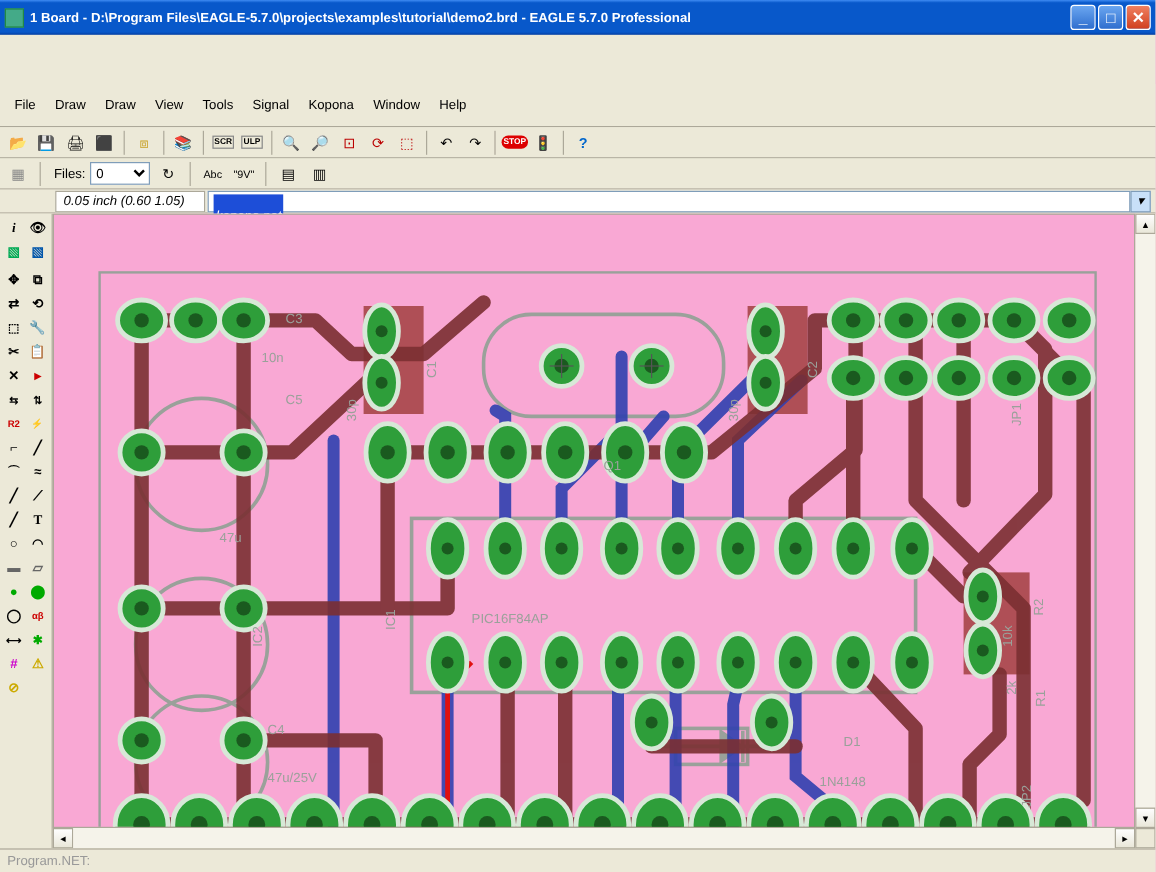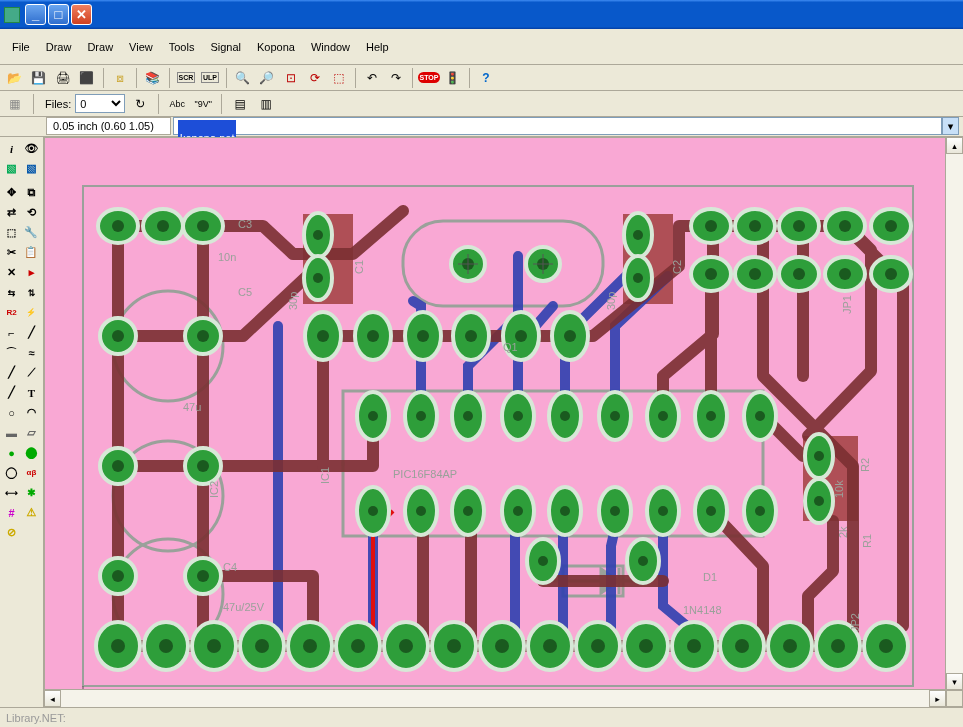--- a/index.html
+++ b/index.html
@@ -6,32 +6,32 @@
 body { width: 963px; height: 727px; background: #ece9d8; overflow: hidden; display: flex; flex-direction: column; }
 
 .titlebar { height: 29px; background: linear-gradient(to bottom, #3f8cf3 0%, #0858ca 8%, #0858ca 92%, #033ea3 100%); display: flex; align-items: center; padding: 0 4px; color: #fff; }
 .titlebar-icon { width: 16px; height: 16px; background: #4a8; margin-right: 5px; border: 1px solid #284; }
 .titlebar-text { font-weight: bold; flex: 1; white-space: nowrap; overflow: hidden; }
 .window-controls { display: flex; gap: 2px; }
 .winbtn { width: 21px; height: 21px; border-radius: 3px; border: 1px solid #fff; display: flex; align-items: center; justify-content: center; font-weight: bold; font-family: Arial; }
 .winbtn.min, .winbtn.max { background: linear-gradient(#6aa6f0, #2f6ece); color: #fff; font-size: 13px; }
 .winbtn.close { background: linear-gradient(#f08060, #d04020); color: #fff; font-size: 13px; }
 
-.menubar { height: 36px; background: #ece9d8; display: flex; align-items: center; padding: 0 4px; border-bottom: 1px solid #aca899; }
+.menubar { height: 36px; background: #ece9d8; display: flex; align-items: center; padding: 0 4px; border-bottom: 1px solid #aca899; margin-top: 41px; }
 .menu-item { padding: 2px 8px; cursor: default; }
 
 .toolbar { height: 26px; background: #ece9d8; display: flex; align-items: center; padding: 2px 4px; gap: 2px; border-bottom: 1px solid #aca899; }
 .tbtn { width: 22px; height: 22px; display: flex; align-items: center; justify-content: center; border: 1px solid transparent; }
 .sep { width: 1px; height: 20px; background: #aca899; margin: 0 3px; }
 
 .toolbar2 { height: 26px; background: #ece9d8; display: flex; align-items: center; padding: 2px 4px; gap: 4px; border-bottom: 1px solid #aca899; }
 .angle-label { font-size: 11px; margin-left: 4px; }
 .angle-select { width: 50px; height: 19px; border: 1px solid #7f9db9; background: #fff; font-size: 11px; }
 
-.coord-bar { height: 20px; background: #ece9d8; display: flex; padding: 0 4px; border-bottom: 1px solid #aca899; }
+.coord-bar { height: 20px; background: #ece9d8; display: flex; align-items: center; padding: 0 4px; border-bottom: 1px solid #aca899; font-style: italic; }
 .coord-box { height: 18px; padding: 2px 6px; border: 1px solid #aca899; background: #fff; font-size: 11px; min-width: 125px; margin-left: 42px; }
 .cmd-input { flex: 1; height: 18px; border: 1px solid #7f9db9; background: #fff; margin-left: 2px; padding: 2px 4px; font-size: 11px; color: #fff; }
 .cmd-input-inner { display: inline-block; background: #1d4ed8; color: #fff; padding: 12px 2px; }
 .cmd-dropdown { width: 17px; height: 18px; background: #c8e0f8; border: 1px solid #7f9db9; display: flex; align-items: center; justify-content: center; font-size: 8px; }
 
 .main-area { flex: 1; display: flex; background: #ece9d8; overflow: hidden; }
 
 .left-toolbar { width: 44px; background: #ece9d8; border-right: 1px solid #aca899; display: flex; flex-wrap: wrap; align-content: flex-start; padding: 2px; gap: 1px; }
 .ltbtn { width: 19px; height: 19px; display: flex; align-items: center; justify-content: center; border: 1px solid transparent; font-size: 12px; font-weight: bold; }
 
@@ -50,20 +50,21 @@
 .ico { font-size: 12px; }
 
 
 .pcb-svg { position: absolute; top: 28px; left: 18px; }
 </style>
 </head>
 <body>
 
 <div class="titlebar">
   <div class="titlebar-icon"></div>
+  <div class="titlebar-text">1 Board - D:\Program Files\EAGLE-5.7.0\projects\examples\tutorial\demo2.brd - EAGLE 5.7.0 Professional</div>
   <div class="window-controls">
     <div class="winbtn min">_</div>
     <div class="winbtn max">□</div>
     <div class="winbtn close">✕</div>
   </div>
 </div>
 
 <div class="menubar">
   <span class="menu-item">File</span>
   <span class="menu-item">Draw</span>
@@ -574,14 +575,14 @@
     <div class="hscroll">
       <div class="scrollbtn">◂</div>
       <div class="scrolltrack"></div>
       <div class="scrollbtn">▸</div>
       <div style="width:17px;height:17px;background:#ece9d8;border:1px solid #aca899"></div>
     </div>
   </div>
 </div>
 
 <div class="statusbar">
-  <span style="color:#999">Library.NET:</span>
+  <span style="color:#999">Program.NET:</span>
 </div>
 
 </body></html>

